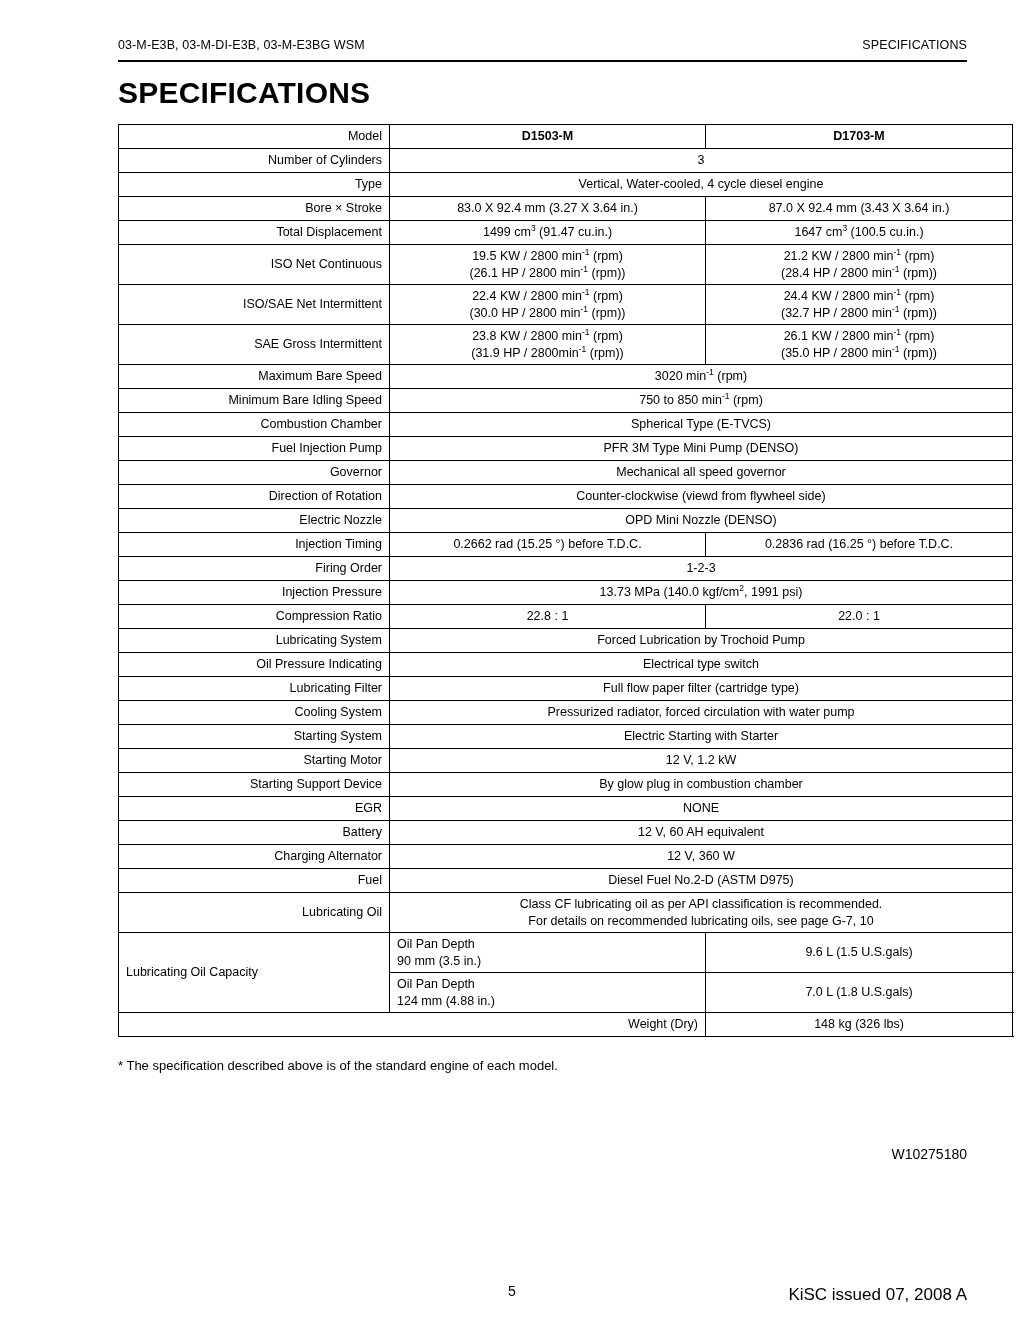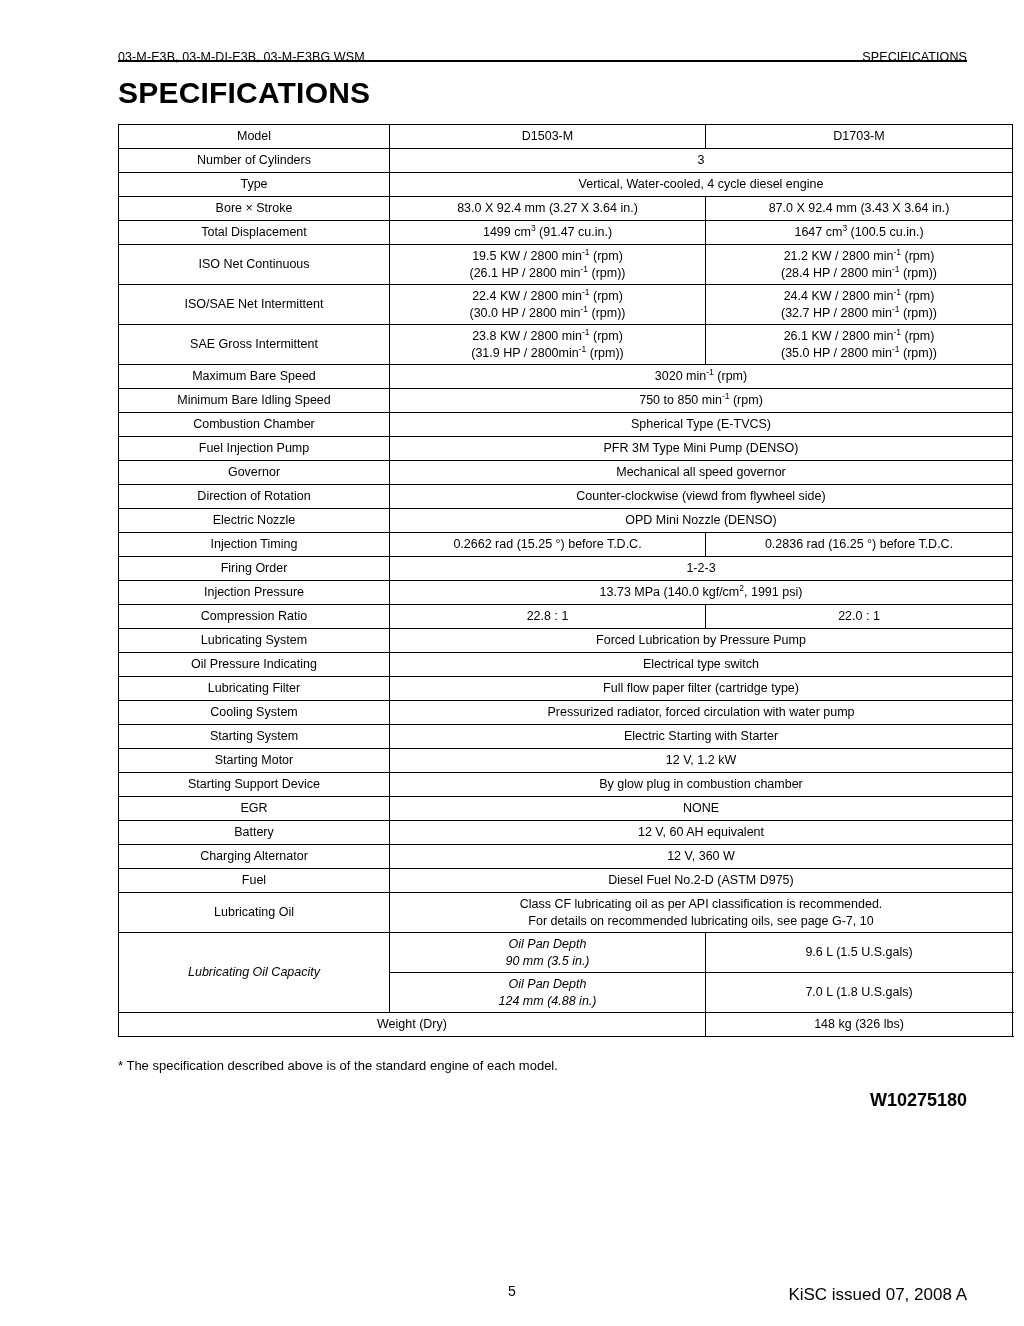--- a/index.html
+++ b/index.html
@@ -26,21 +26,20 @@
   .runhead {
     position: absolute;
     left: 118px;
     top: 38px;
     width: 849px;
     display: flex;
     justify-content: space-between;
     align-items: flex-end;
     font-size: 12.5px;
     letter-spacing: 0.1px;
-    margin-top: 12px;
   }
   .runrule {
     position: absolute;
     left: 118px;
     top: 60px;
     width: 849px;
     height: 0;
     border-top: 2px solid #000;
   }
 
@@ -65,45 +64,44 @@
     font-size: 12.5px;
   }
   .spec-table td {
     border: 1px solid #000;
     padding: 3px 7px;
     vertical-align: middle;
     line-height: 1.32;
   }
   .spec-table tr { height: 24px; }
 
-  .c-label   { width: 256px; text-align: center; }
-  .c-sublbl  { width: 137px; text-align: center; font-style: italic; }
+  .c-label   { width: 256px; text-align: right; }
+  .c-sublbl  { width: 137px; text-align: left; }
   .c-val     { text-align: center; }
   .c-a       { width: 301px; text-align: center; }
   .c-b       { width: 292px; text-align: center; }
 
-  .bold { font-weight: normal; }
+  .bold { font-weight: bold; }
   sup { font-size: 0.68em; vertical-align: super; line-height: 0; }
   .two-line { line-height: 1.35; }
 
   
   .notes {
     position: absolute;
     left: 118px;
     top: 1056px;
     width: 849px;
     font-size: 13px;
     line-height: 1.58;
   }
   .wcode {
     position: absolute;
     right: 57px;
-    top: 1090px;
-    font-size: 18px;
-    font-weight: bold;
+    top: 1146px;
+    font-size: 14px;
   }
 
   
   .foot-page {
     position: absolute;
     left: 0;
     top: 1283px;
     width: 1024px;
     text-align: center;
     font-size: 14px;
@@ -210,21 +208,21 @@
           <td class="c-label">Injection Pressure</td>
           <td class="c-val" colspan="2">13.73 MPa (140.0 kgf/cm<sup>2</sup>, 1991 psi)</td>
         </tr>
         <tr>
           <td class="c-label">Compression Ratio</td>
           <td class="c-a">22.8 : 1</td>
           <td class="c-b">22.0 : 1</td>
         </tr>
         <tr>
           <td class="c-label">Lubricating System</td>
-          <td class="c-val" colspan="2">Forced Lubrication by Pressure Pump</td>
+          <td class="c-val" colspan="2">Forced Lubrication by Trochoid Pump</td>
         </tr>
         <tr>
           <td class="c-label">Oil Pressure Indicating</td>
           <td class="c-val" colspan="2">Electrical type switch</td>
         </tr>
         <tr>
           <td class="c-label">Lubricating Filter</td>
           <td class="c-val" colspan="2">Full flow paper filter (cartridge type)</td>
         </tr>
         <tr>

